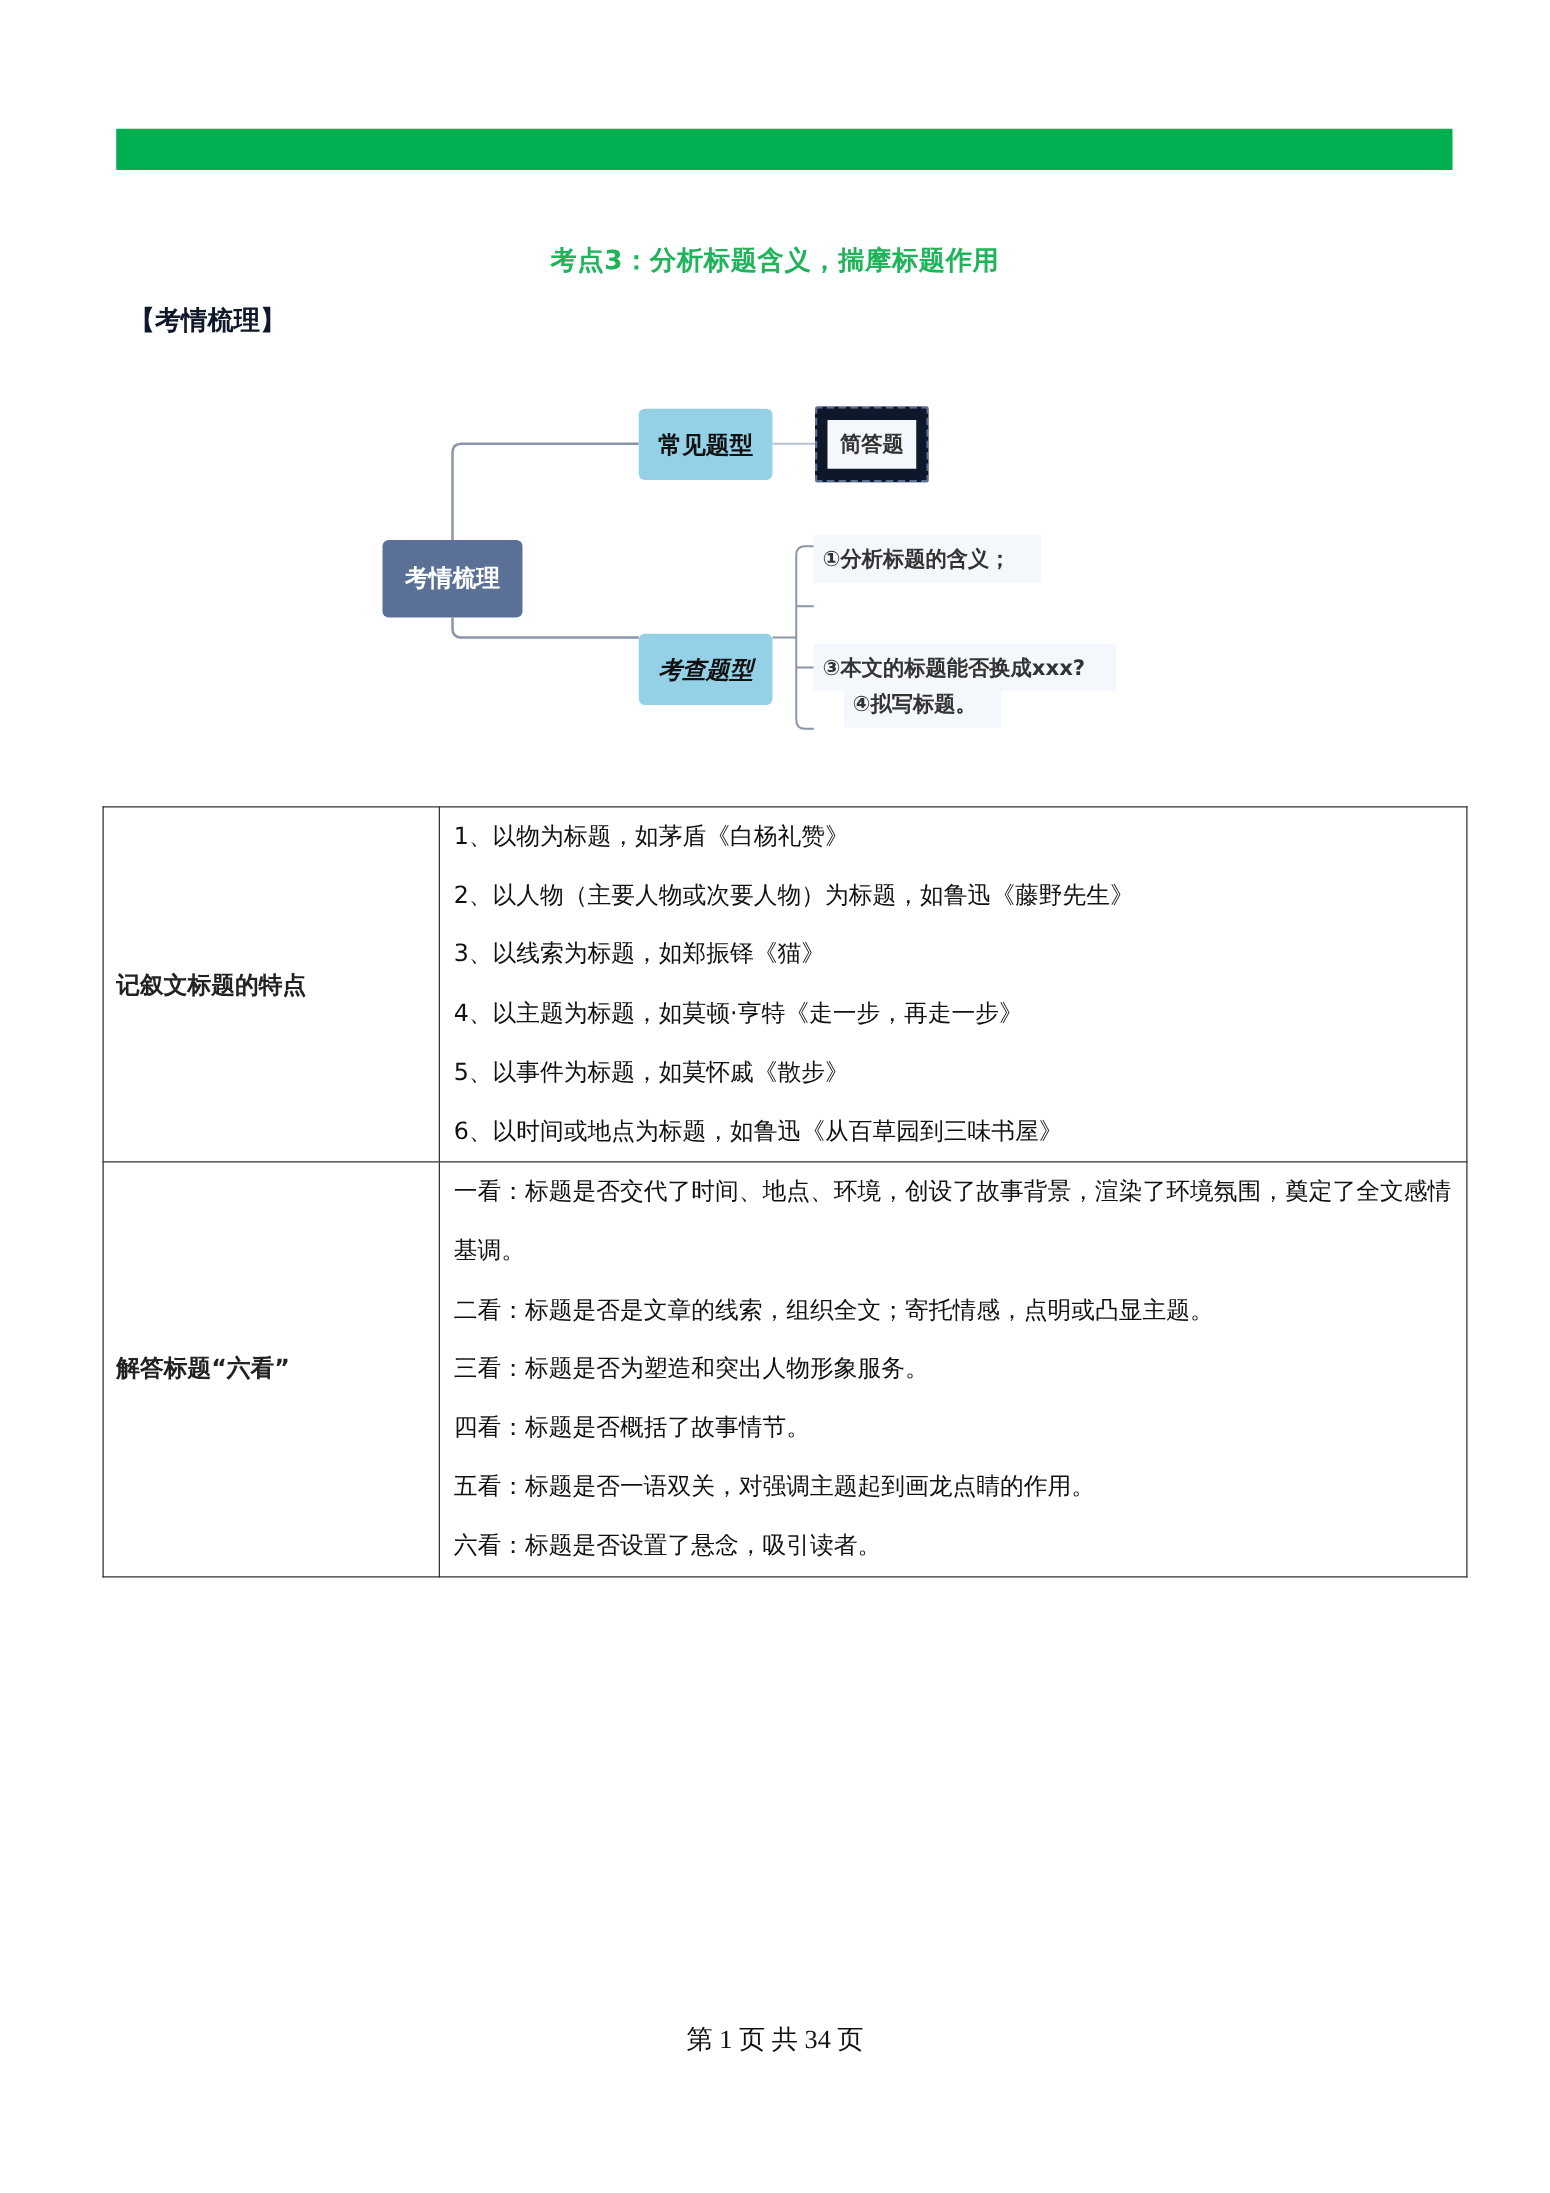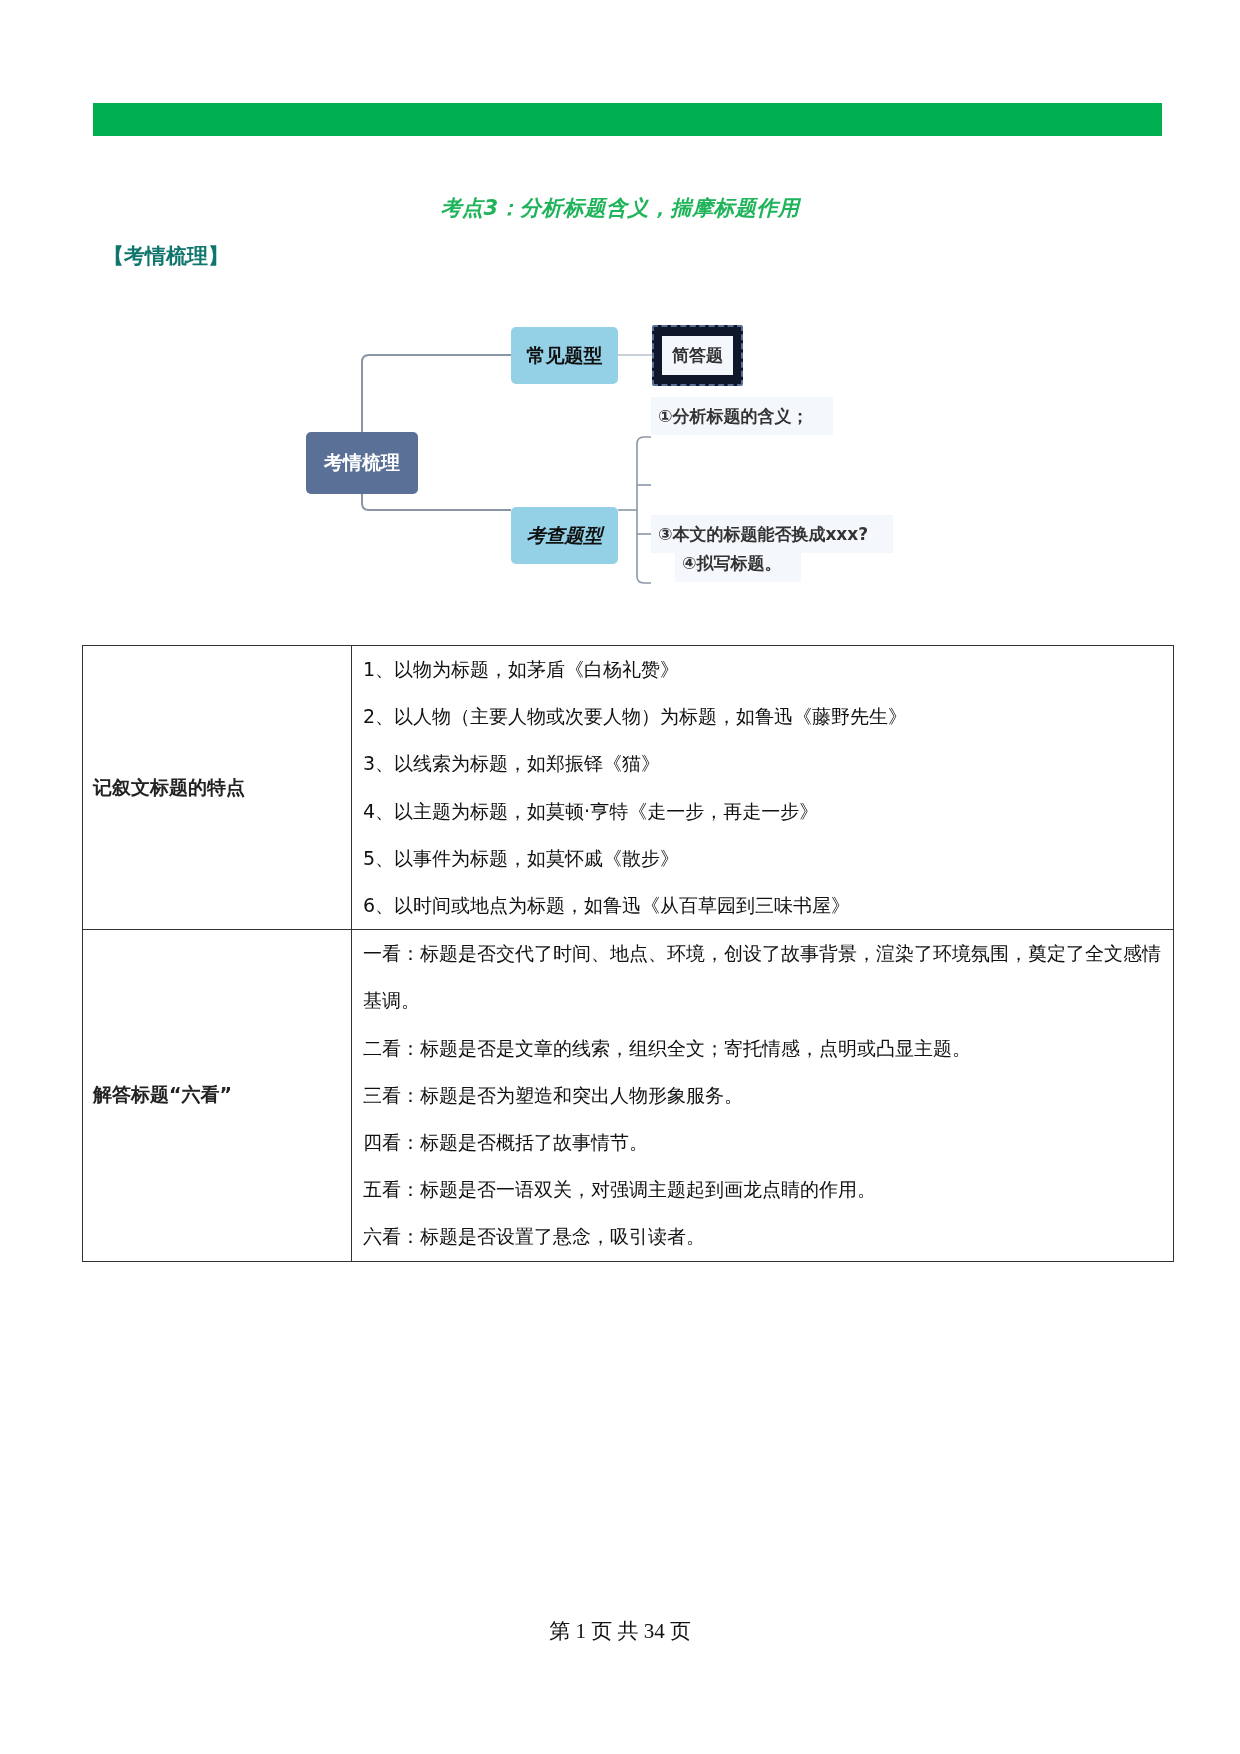--- a/index.html
+++ b/index.html
@@ -1,38 +1,38 @@
 <!DOCTYPE html>
 <html><head>
 <meta charset="utf-8">
 <style>
   html, body { margin: 0; padding: 0; background: #ffffff; }
   body { width: 1240px; height: 1754px; position: relative; overflow: hidden;
          font-family: "DejaVu Sans", "Liberation Sans", sans-serif; color: #111; }
   .green-bar { position: absolute; left: 93px; top: 103px; width: 1069px; height: 33px; background: #00B050; }
   .title { position: absolute; left: 0; width: 1240px; top: 194px; text-align: center;
-           font-size: 21px; font-weight: bold; color: #1FB45A; letter-spacing: 0.5px; font-style: italic; }
-  .section-label { position: absolute; left: 103px; top: 242px; font-size: 21px; font-weight: bold; color: #0f766e; }
+           font-size: 21px; font-weight: bold; color: #1FB45A; letter-spacing: 0.5px; }
+  .section-label { position: absolute; left: 103px; top: 242px; font-size: 21px; font-weight: bold; color: #0f172a; }
 
   
   .mm { position: absolute; left: 0; top: 0; width: 1240px; height: 620px; pointer-events: none; }
   .mm svg { position: absolute; left: 0; top: 0; }
   .node { position: absolute; display: flex; align-items: center; justify-content: center;
           font-weight: bold; box-sizing: border-box; pointer-events: auto; }
   .root { left: 306px; top: 432px; width: 112px; height: 62px; background: #5B7096; color: #fff;
           border-radius: 5px; font-size: 19px; }
   .branch { width: 107px; height: 57px; background: #94D1E6; color: #111; border-radius: 5px; font-size: 19px; }
   .b1 { left: 511px; top: 327px; }
   .b2 { left: 511px; top: 507px; font-style: italic; }
   .dashed { left: 652px; top: 325px; width: 91px; height: 61px; border: 2px dashed #5B7096;
             background: #0f172a; border-radius: 2px; }
   .dashed .inner { background: #F4F8FC; padding: 8px 10px; font-size: 17px; color: #333; font-weight: bold; }
   .leaf { left: 651px; height: 38px; background: #F4F8FC; color: #333; font-size: 17px;
           justify-content: flex-start; padding-left: 7px; }
-  .l1 { top: 397px; width: 182px; }
+  .l1 { top: 428px; width: 182px; }
   .l2 { top: 466px; width: 294px; }
   .l3 { top: 515px; width: 242px; }
   .l4 { top: 544px; width: 126px; margin-left: 24px; }
 
   
   .tbl { position: absolute; left: 82px; top: 645px; width: 1092px; border-collapse: collapse; }
   .tbl td { border: 1.5px solid #333; vertical-align: middle; padding: 0; }
   .tbl td.label { width: 258px; padding-left: 10px; font-weight: bold; font-size: 19px; color: #222; }
   .tbl td.content { padding: 0 10px 0 11px; }
   .line { font-size: 19px; line-height: 47.2px; color: #111; white-space: nowrap; }

